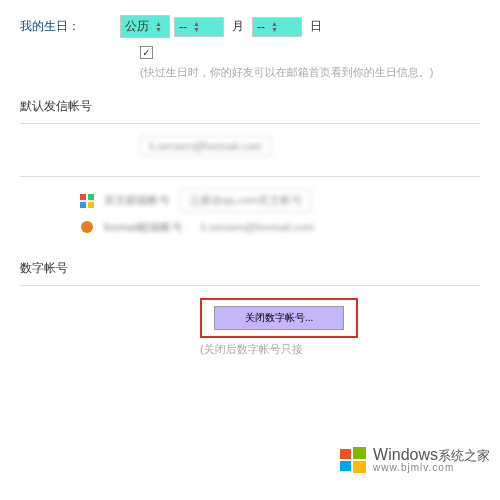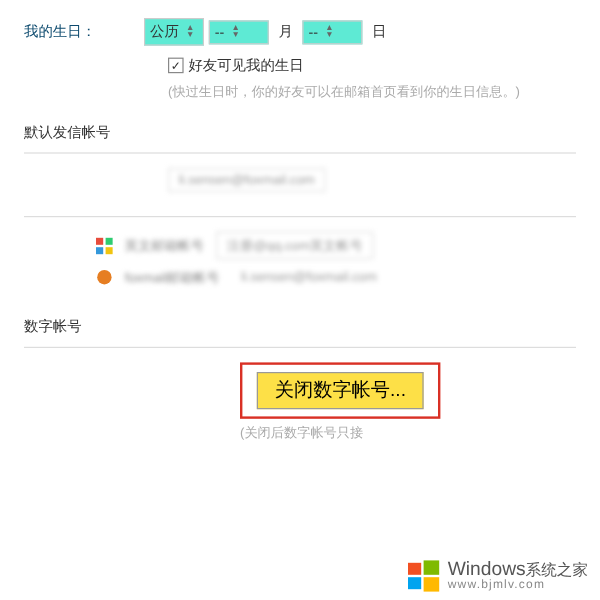--- a/index.html
+++ b/index.html
@@ -113,28 +113,28 @@
       margin-bottom: 18px;
     }
     .highlight-box {
       border: 2px solid #d93025;
       padding: 6px 12px;
       display: inline-block;
       margin-left: 180px;
     }
     .close-btn {
       border: 1px solid #999;
-      background: #fde047;
-      padding: 4px 14px;
-      font-size: 16px;
+      background: #c4b5fd;
+      padding: 4px 30px;
+      font-size: 10px;
       cursor: pointer;
     }
     .watermark {
       position: absolute;
-      bottom: 6px;
+      bottom: 26px;
       right: 10px;
       display: flex;
       align-items: center;
       gap: 6px;
       font-size: 14px;
     }
     .win-logo {
       width: 28px;
       height: 28px;
     }
@@ -179,21 +179,20 @@
       <div class="select">
         <span>--</span>
         <span class="arrows">▲<br>▼</span>
       </div>
       <span class="unit">日</span>
     </div>
   </div>
 
   <div class="checkbox-row">
     <span class="checkbox">✓</span>
-    <span>好友可见我的生日</span>
   </div>
 
   <div class="hint">(快过生日时，你的好友可以在邮箱首页看到你的生日信息。)</div>
 
   <div class="section-title">默认发信帐号</div>
   <hr class="divider">
   <div style="margin-left:120px; margin-bottom:20px;">
     <span class="blurred-box">li.sensen@foxmail.com</span>
   </div>
 

